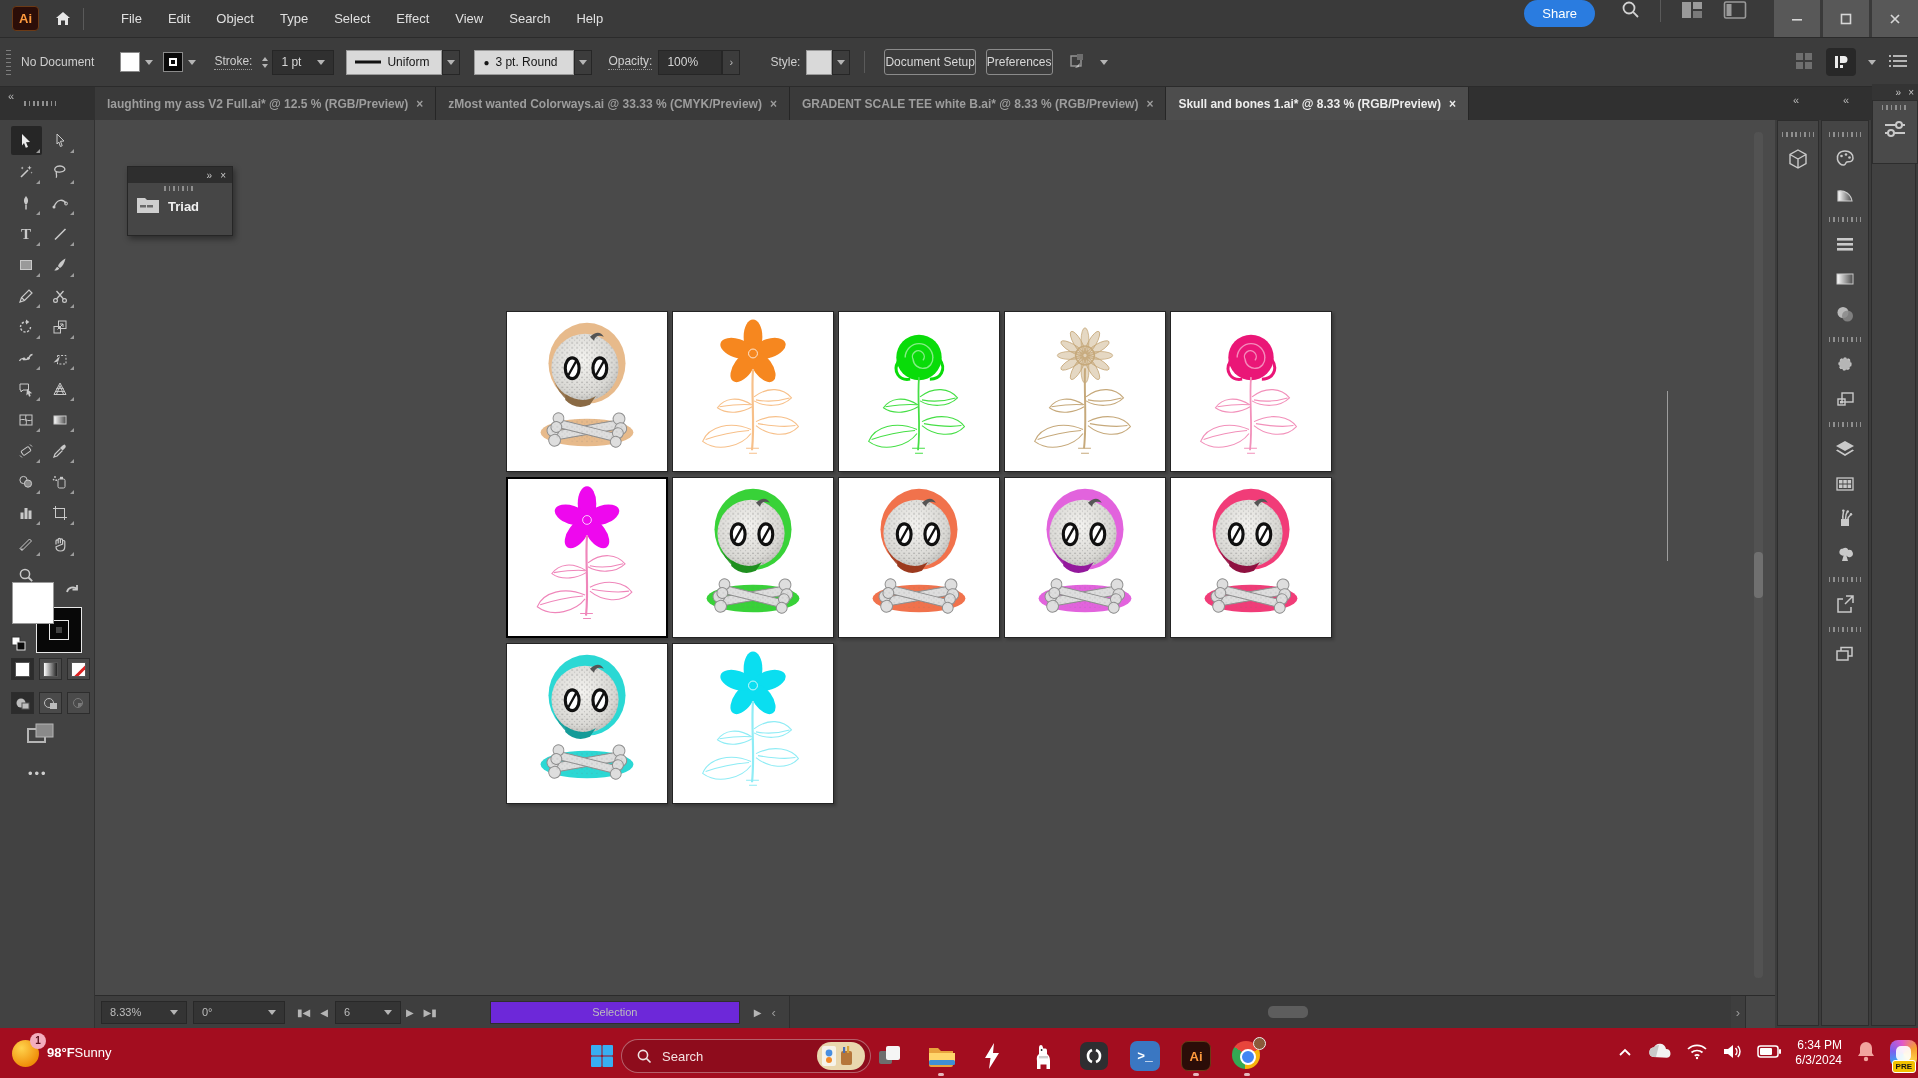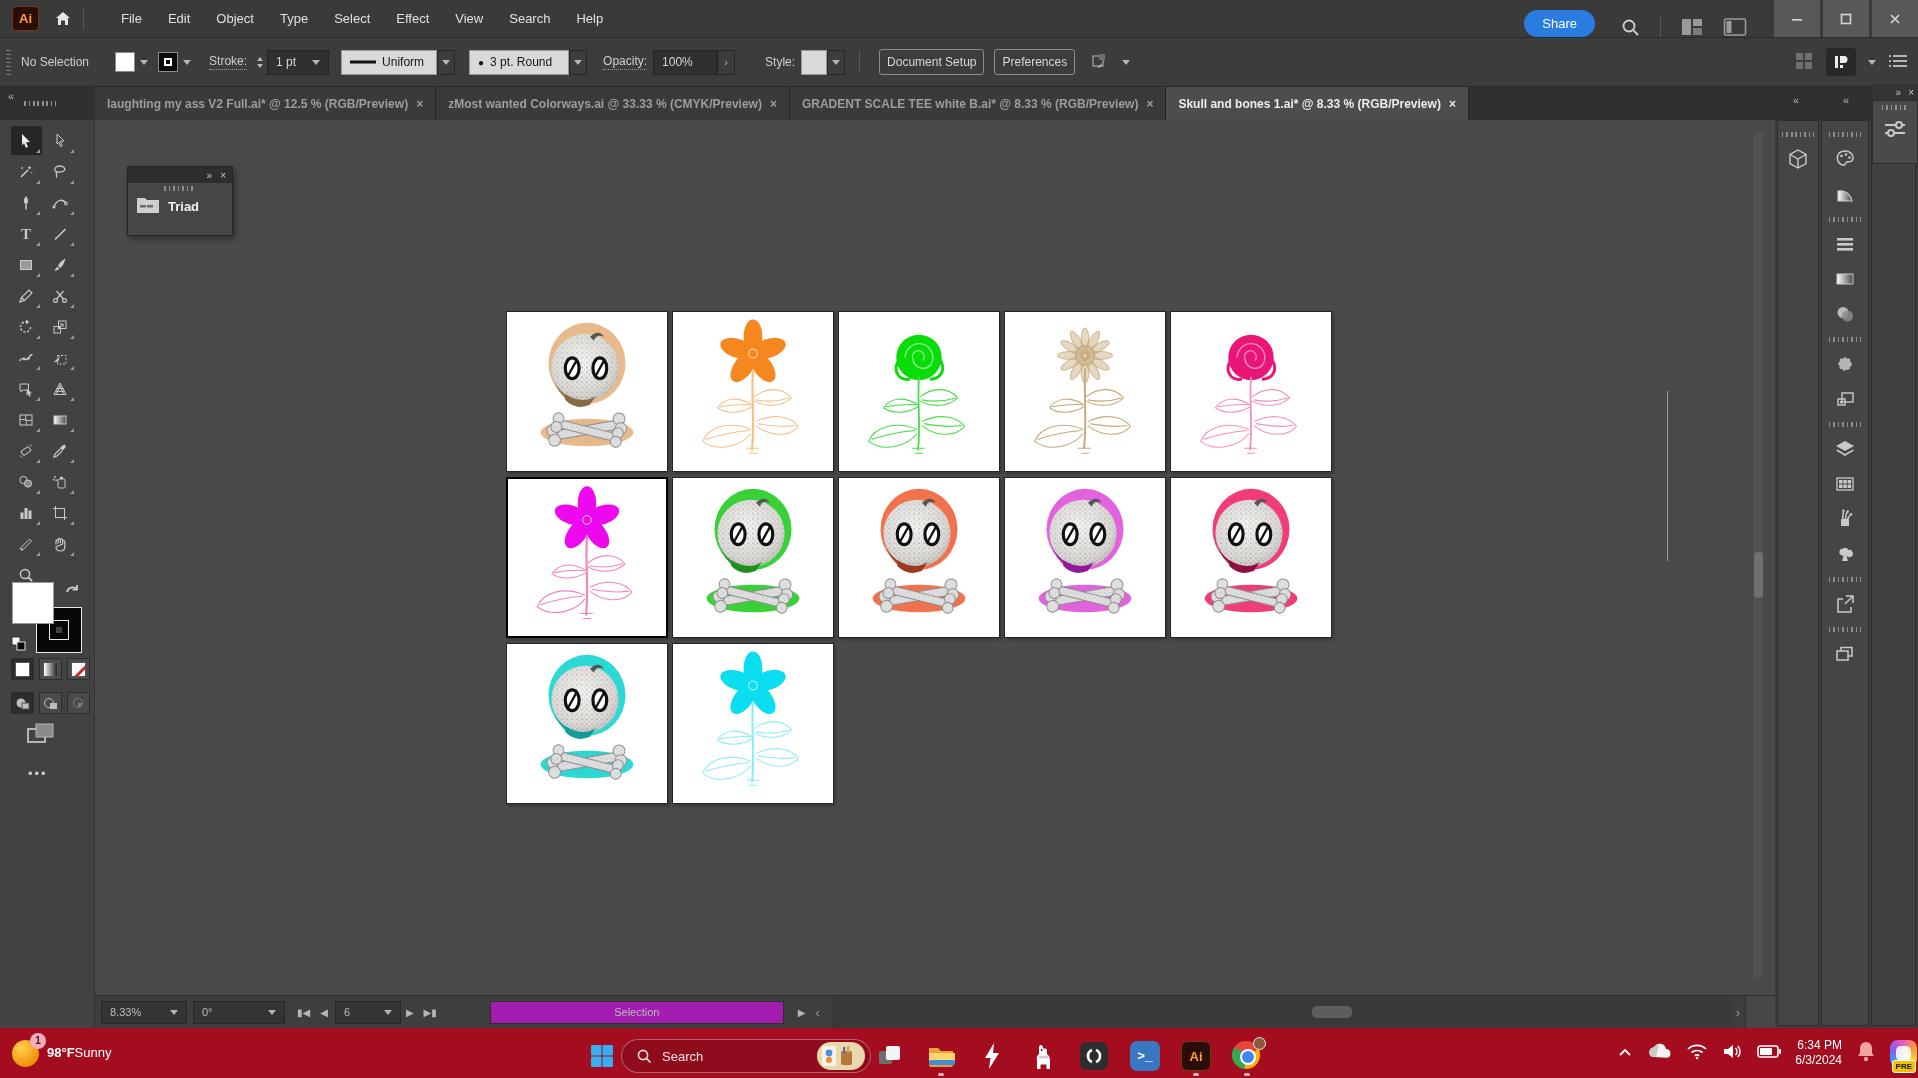--- a/index.html
+++ b/index.html
@@ -14,21 +14,21 @@
   .vgrip{width:5px;height:26px;background:repeating-linear-gradient(0deg,#7d7d7d 0 1.5px,transparent 1.5px 4px)}
 
   
   #menubar{position:absolute;left:0;top:0;width:1918px;height:38px;background:#3a3a3a;
            border-bottom:1px solid #2b2b2b;display:flex;align-items:center}
   .appicon{width:27px;height:25px;background:#2b0d08;border:1px solid #6b3a16;border-radius:4px;
            color:#ff9a3e;font-weight:bold;font-size:13px;display:flex;align-items:center;justify-content:center;margin-left:12px}
   .mb-home{margin-left:14px;display:flex;align-items:center}
   #menus{display:flex;height:100%;margin-left:14px}
   .menu-item{color:#e0e0e0;font-size:13px;padding:0 13px;display:flex;align-items:center;cursor:default}
-  .mb-right{margin-left:auto;display:flex;align-items:flex-end;height:100%}
+  .mb-right{margin-left:auto;display:flex;align-items:flex-start;height:100%}
   #share{background:#2a7ce0;color:#fff;border:none;border-radius:15px;padding:6px 18px;font-size:13px;
          font-family:"Liberation Sans",sans-serif;margin-right:16px}
   .mb-ic{margin:0 10px;display:flex;align-items:center}
   .winbtns{display:flex;height:100%;margin-left:14px}
   .wbtn{width:46px;height:100%;background:#585858;margin-left:3px;display:flex;align-items:center;justify-content:center}
 
   
   #controlbar{position:absolute;left:0;top:38px;width:1918px;height:49px;background:#3c3c3c;
               border-bottom:1px solid #2b2b2b;display:flex;align-items:center;font-size:12px;color:#cfcfcf}
   .cb-label{margin:0 6px;white-space:nowrap}
@@ -36,21 +36,21 @@
   .cfield{background:#303030;border:1px solid #262626;color:#d6d6d6;height:25px;display:flex;
           align-items:center;padding:0 8px;gap:8px}
   .lfield{background:#d9d9d9;border:1px solid #9a9a9a;color:#161616;height:25px;display:flex;
           align-items:center;padding:0 8px;gap:6px}
   .chevbox{width:18px;height:25px;background:#3c3c3c;border:1px solid #262626;display:flex;align-items:center;justify-content:center}
   .swatch-fill{width:20px;height:20px;background:#fff;border:1px solid #8a8a8a}
   .swatch-stroke{width:20px;height:20px;background:#0a0a0a;border:1px solid #8a8a8a;display:flex;align-items:center;justify-content:center}
   .swatch-stroke i{display:block;width:8px;height:8px;border:2px solid #fff;background:#0a0a0a}
   .stepper{display:flex;flex-direction:column;gap:3px;padding:0 4px}
   .cb-btn{background:transparent;border:1px solid #8b8b8b;border-radius:3px;color:#d8d8d8;font-size:12px;
-          font-family:"Liberation Sans",sans-serif;padding:5px 7px;margin:0 5px;white-space:nowrap}
+          font-family:"Liberation Sans",sans-serif;padding:5px 0;margin:0 5px;white-space:nowrap}
   .cb-right{margin-left:auto;display:flex;align-items:center;margin-right:10px;gap:12px}
   .wsicon{width:30px;height:28px;background:#282828;border-radius:4px;display:flex;align-items:center;justify-content:center}
 
   
   #tabbar{position:absolute;left:0;top:87px;width:1918px;height:33px;background:#303030}
   #tabs{position:absolute;left:95px;top:0;height:33px;display:flex}
   .tab{background:#3a3a3a;border-right:1px solid #262626;color:#9d9d9d;font-size:12px;font-weight:bold;
        display:flex;align-items:center;padding:0 12px;gap:8px;white-space:nowrap}
   .tab.active{background:#4d4d4d;color:#ededed}
   .tab-close{font-size:12px;color:inherit}
@@ -108,21 +108,21 @@
                   color:#c9c9c9;font-size:10px;background:#343434}
   #floatpanel .bd{background:#4a4a4a;border:1px solid #2d2d2d;height:64px;display:flex;flex-direction:column;align-items:center;padding-top:4px;gap:6px}
   .dock-collapse{position:absolute;color:#b9b9b9;font-size:11px;top:94px}
 
   
   #statusbar{position:absolute;left:95px;top:995px;width:1680px;height:33px;background:#3e3e3e;
              border-top:1px solid #2b2b2b;display:flex;align-items:center;font-size:11px;color:#bdbdbd}
   .sfield{background:#343434;border:1px solid #282828;height:23px;display:flex;align-items:center;
           padding:0 8px;gap:10px;margin-left:6px}
   .navbtn{color:#b5b5b5;font-size:10px;margin:0 5px;display:flex;align-items:center}
-  .selbox{background:#a21caf;border:1px solid #2e2e2e;height:23px;width:294px;display:flex;align-items:center;
+  .selbox{background:#6d28d9;border:1px solid #2e2e2e;height:23px;width:250px;display:flex;align-items:center;
           justify-content:center;margin-left:48px}
   #hscroll-track{flex:1;height:100%;background:#3a3a3a;margin-left:8px;position:relative;border-left:1px solid #2e2e2e}
   #hthumb{position:absolute;left:478px;top:10px;width:40px;height:12px;background:#5d5d5d;border-radius:5px}
   .corner{width:30px;height:100%;background:#474747;border-left:1px solid #2e2e2e}
 
   
   #taskbar{position:absolute;left:0;top:1028px;width:1918px;height:50px;background:#a30d1f;display:flex;align-items:center}
   #weather{display:flex;align-items:center;gap:8px;margin-left:12px}
   #sun{position:relative;width:27px;height:27px;border-radius:50%;background:radial-gradient(circle at 35% 30%,#ffd34d,#ef8c07 75%)}
   #wbadge{position:absolute;top:-7px;right:-7px;width:16px;height:16px;border-radius:50%;background:#f3aebe;
@@ -234,21 +234,21 @@
           <svg width="14" height="14" viewBox="0 0 14 14">
               <path d="M3 3 L11 11 M11 3 L3 11" stroke="#d6d6d6" stroke-width="1.7"></path>
             </svg>
         </div>
       </div>
     </div>
   </div>
 
   <div id="controlbar">
     <div class="vgrip" style="margin-left:6px"></div>
-    <span class="cb-label" style="margin-left:10px;margin-right:26px">No Selection</span>
+    <span class="cb-label" style="margin-left:10px;margin-right:26px">No Document</span>
     <span class="swatch-fill"></span>
     <span class="tri-down" style="margin:0 10px 0 5px"></span>
     <span class="swatch-stroke">
         <i></i>
       </span>
     <span class="tri-down" style="margin:0 12px 0 5px"></span>
     <span class="cb-ulabel">Stroke:</span>
     <span class="stepper">
         <span class="tri-up"></span>
         <span class="tri-dn-s"></span>

